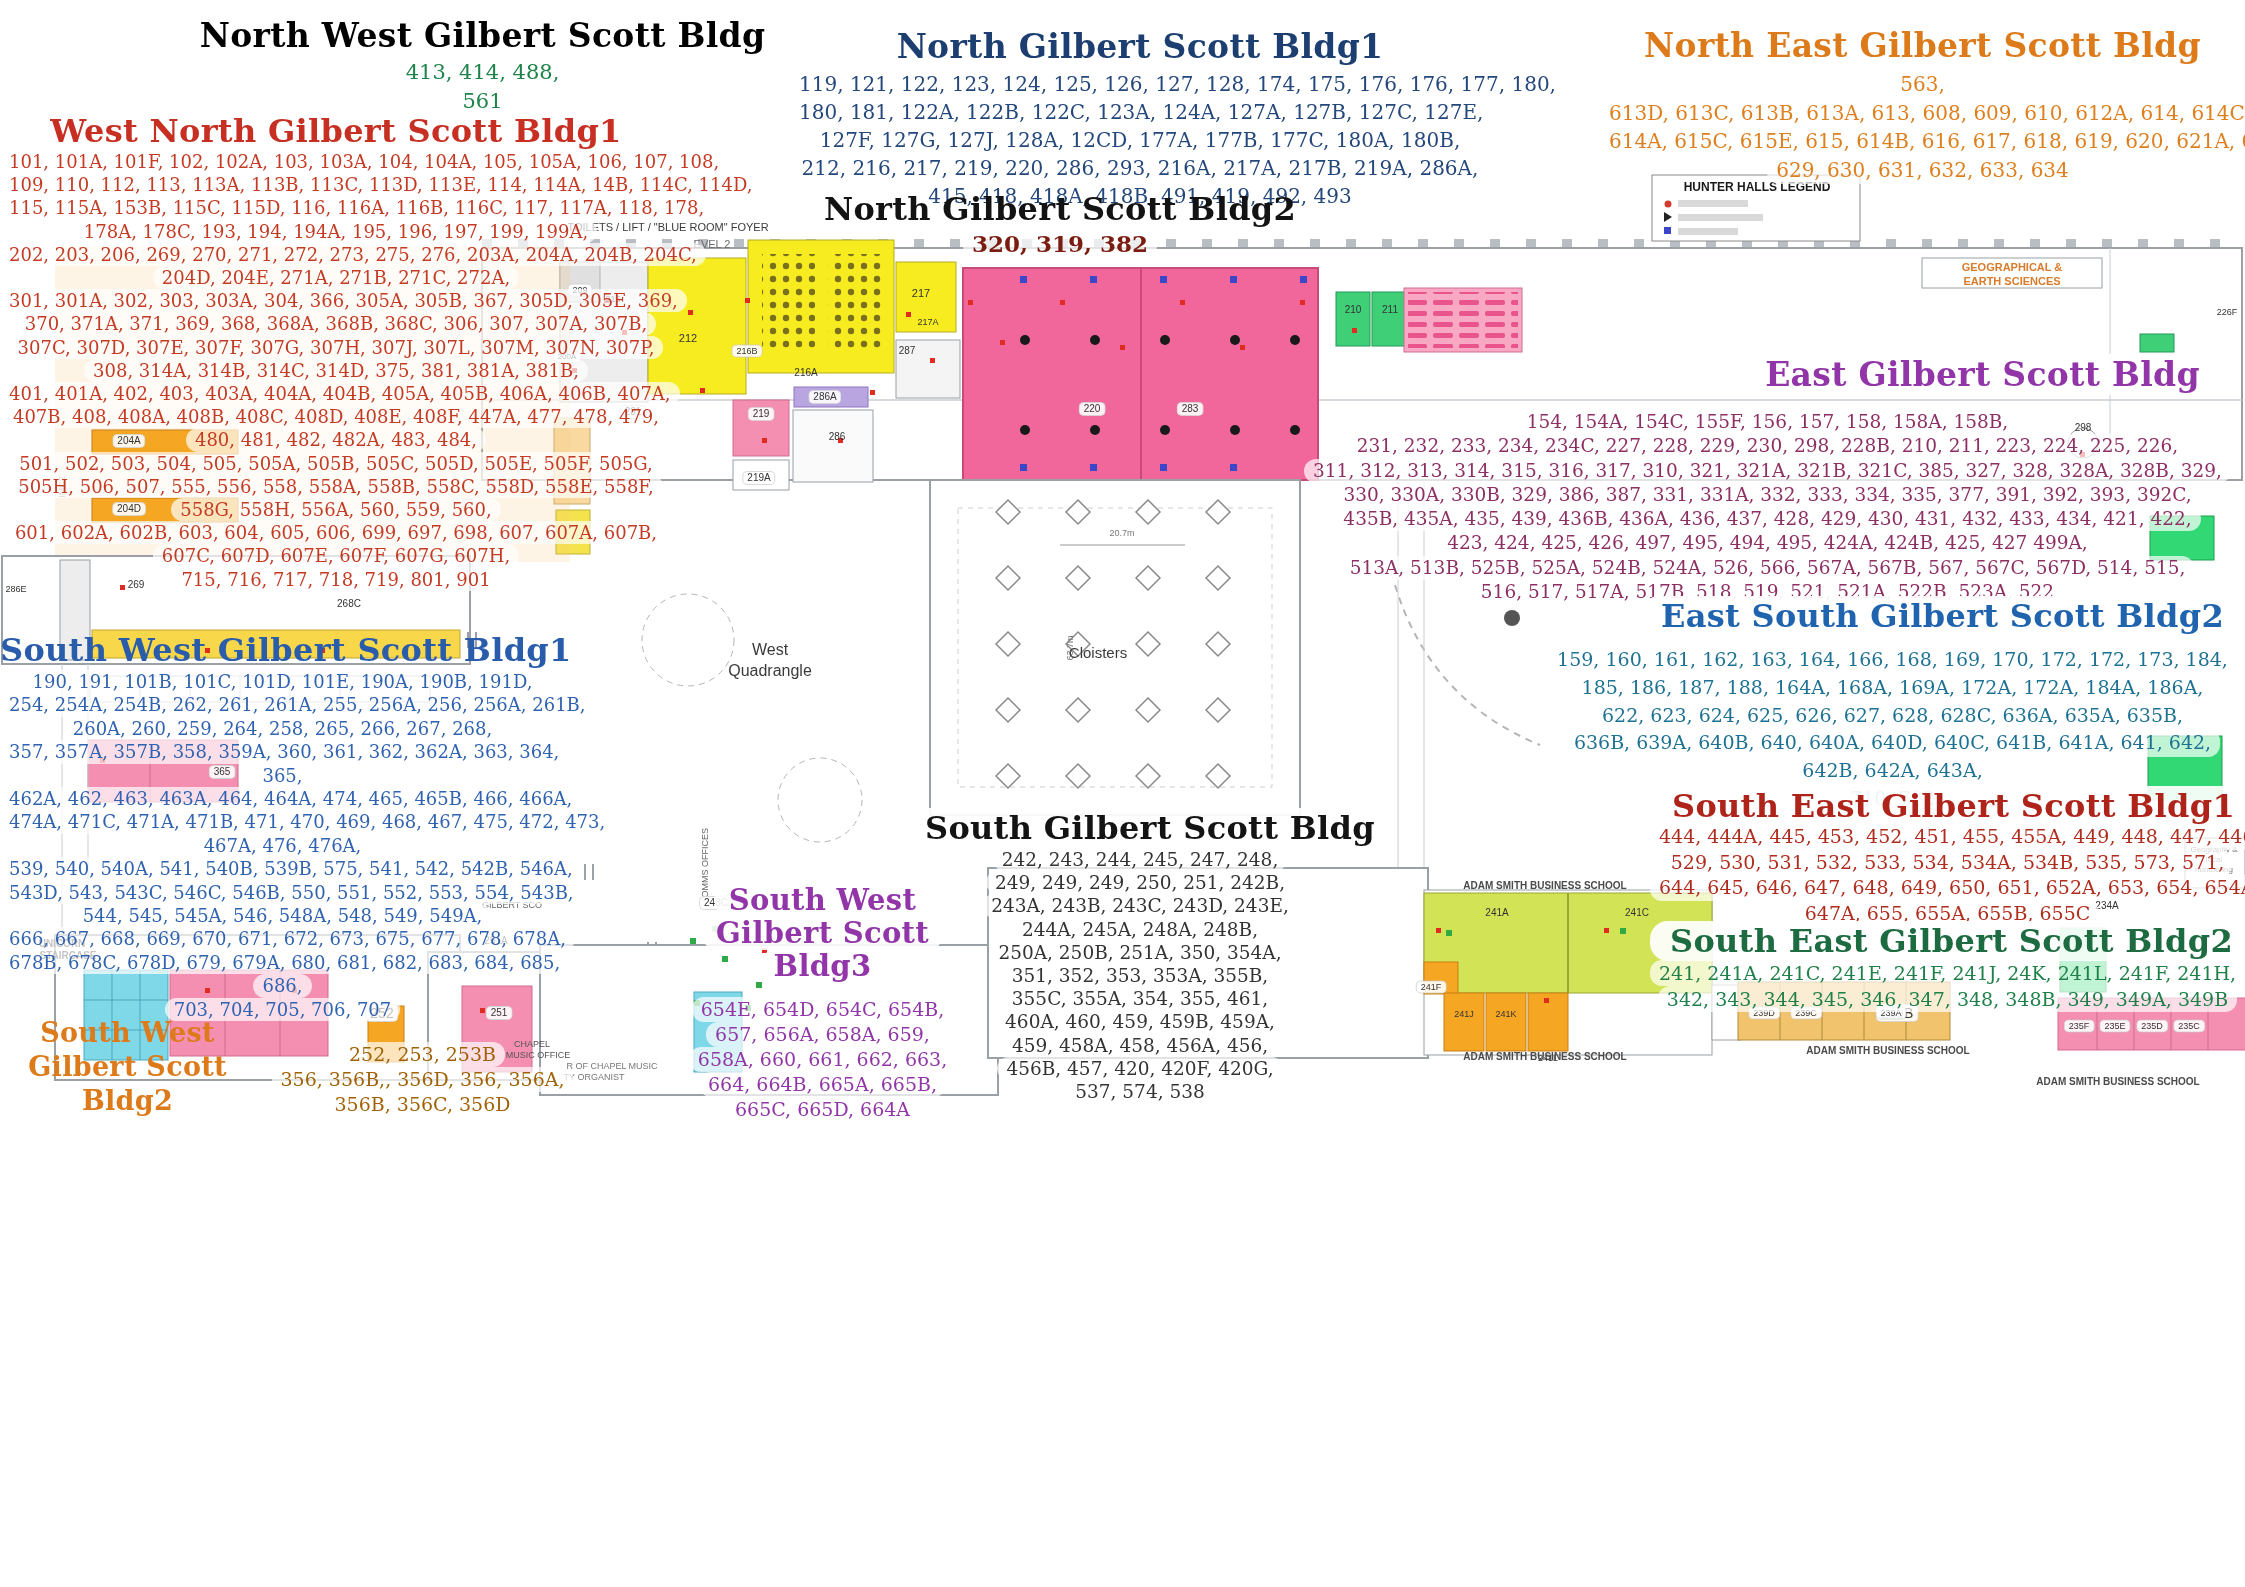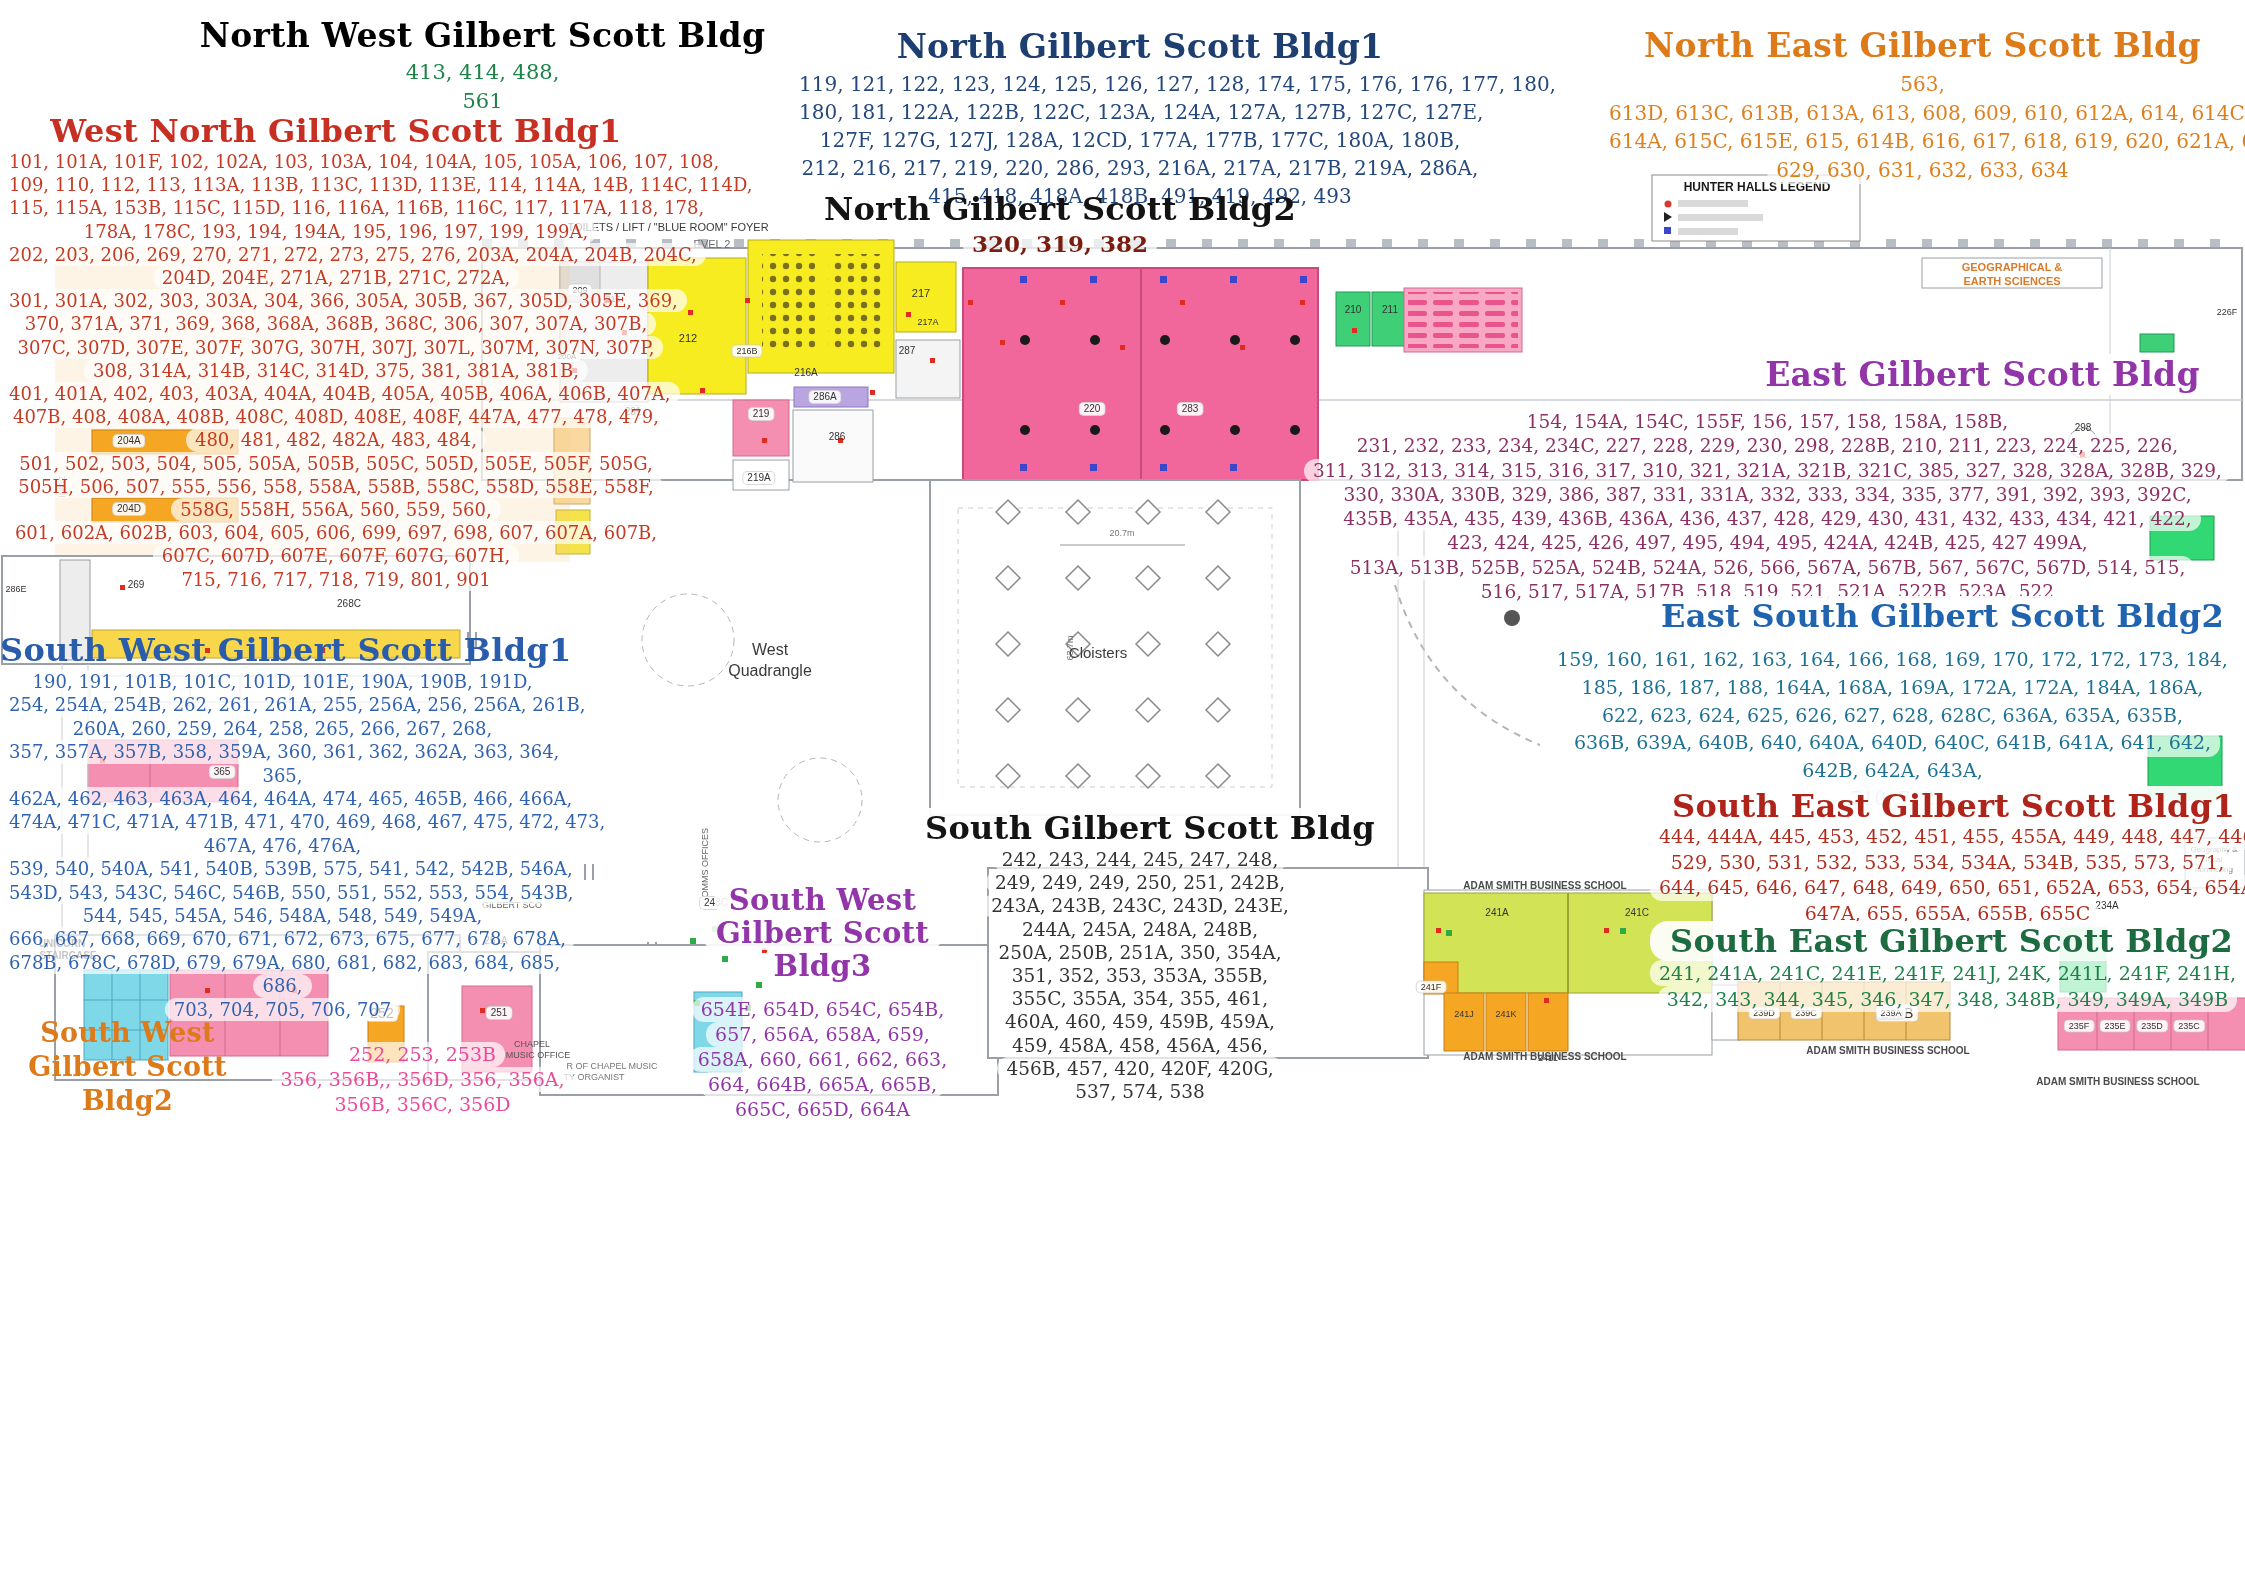--- a/index.html
+++ b/index.html
@@ -463,19 +463,19 @@
       <span class="line">658A, 660, 661, 662, 663,</span>
       <span class="line">664, 664B, 665A, 665B,</span>
       <span class="line">665C, 665D, 664A</span>
     </div>
 
   <div class="sec-heading" style="left: 15px; top: 1016px; width: 225px; font-size: 27px; line-height: 34px; color: rgb(221, 122, 26);">
       <span class="line">South West</span>
       <span class="line">Gilbert Scott</span>
       <span class="line">Bldg2</span>
     </div>
-  <div class="sec-lines" style="left: 270px; top: 1042px; width: 305px; font-size: 19px; line-height: 25px; color: #ec4899;">
+  <div class="sec-lines" style="left: 270px; top: 1042px; width: 305px; font-size: 19px; line-height: 25px; color: #a16207;">
       <span class="line">252, 253, 253B</span>
       <span class="line">356, 356B,, 356D, 356, 356A,</span>
       <span class="line">356B, 356C, 356D</span>
     </div>
 
 </div>
 
 </body></html>

